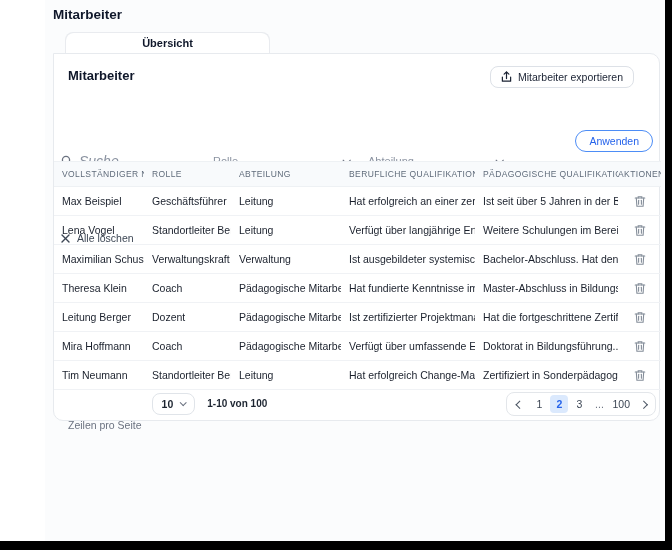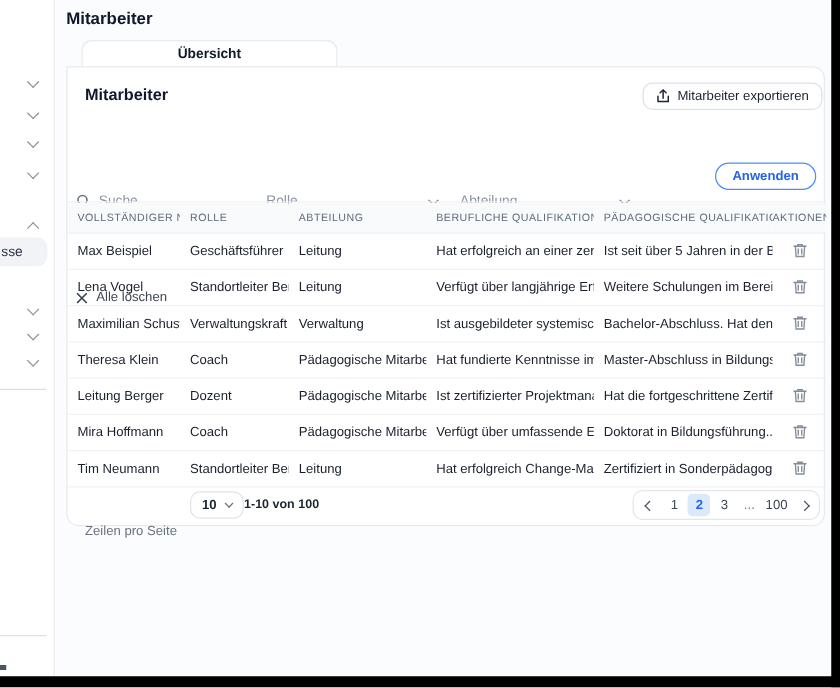--- a/index.html
+++ b/index.html
@@ -22,77 +22,59 @@
   
   .main { position:absolute; left:45px; top:0; width:620px; height:541px; background:#fbfcfd; }
   .page-title { position:absolute; left:8px; top:7px; font-size:13.5px; font-weight:700; color:#0f172a; }
 
   .tabs { position:absolute; left:20px; top:32px; width:205px; height:21px; display:flex; background:#eef0f3; border:1px solid #e9ebef; border-bottom:none; border-radius:8px 8px 0 0; overflow:hidden; }
   .tab { flex:1; display:flex; align-items:center; justify-content:center; font-size:11px; color:#8b93a1; cursor:pointer;text-align:center; }
   .tab.active { background:#ffffff; color:#0f172a; font-weight:700; border-radius:8px 8px 0 0; }
 
   .card { position:absolute; left:8px; top:53px; width:607px; height:368px; background:#ffffff; border:1px solid #e7eaee; border-radius:0 10px 10px 10px; }
   .card-title { position:absolute; left:14px; top:14px; font-size:13px; font-weight:700; color:#0f172a; }
-  .export-btn { position:absolute; right:1px; top:12px; height:22px; display:flex; align-items:center; gap:6px; background:#fff; border:1px solid #dde1e7; border-radius:8px; padding:0 10px; font-size:10.5px; color:#1a2233; font-family:inherit; cursor:pointer;margin-left:20px; }
+  .export-btn { position:absolute; right:25px; top:12px; height:22px; display:flex; align-items:center; gap:6px; background:#fff; border:1px solid #dde1e7; border-radius:8px; padding:0 10px; font-size:10.5px; color:#1a2233; font-family:inherit; cursor:pointer;margin-left:20px; }
 
   .field { position:absolute; top:94px; height:26px; border-bottom:1px solid #d9dde2; display:flex; align-items:center; gap:6px; font-size:11px; color:#8b93a1; }
-  .field input { border:none; outline:none; background:transparent; font-size:11px; font-family:inherit; color:#1a2233; width:100%; }
+  .field input { border:none; outline:none; background:transparent; font-size:14px; font-family:inherit; color:#1a2233; width:100%;font-style:italic; }
   .field input::placeholder { color:#8b93a1; }
   .field .sel-chev { margin-left:auto; margin-right:4px; width:6px; height:6px; border-right:1.4px solid #6b7280; border-bottom:1.4px solid #6b7280; transform:rotate(45deg) translateY(-1px); }
   .f-search { left:7px;  width:140px; }
   .f-role   { left:159px; width:140px; cursor:pointer; }
   .f-dept   { left:314px; width:138px; cursor:pointer; }
 
   .clear-all { position:absolute; left:7px; top:133px; display:flex; align-items:center; gap:7px; font-size:10.5px; color:#3c4654; cursor:pointer;margin-top:45px; }
-  .apply-btn { position:absolute; right:6px; top:76px; height:22px; padding:0 13px; background:#fff; border:1.3px solid var(--accent-border); border-radius:13px; color:var(--accent); font-size:10.5px; font-weight:700; font-family:inherit; cursor:pointer; }
+  .apply-btn { position:absolute; right:6px; top:76px; height:22px; padding:0 13px; background:#fff; border:1.3px solid var(--accent-border); border-radius:13px; color:var(--accent); font-size:10.5px; font-weight:400; font-family:inherit; cursor:pointer; }
 
   table.grid { position:absolute; left:0; top:107px; width:607px; border-collapse:collapse; table-layout:fixed; }
   .grid col:nth-child(1){width:90px;} .grid col:nth-child(2){width:87px;} .grid col:nth-child(3){width:110px;}
   .grid col:nth-child(4){width:134px;} .grid col:nth-child(5){width:143px;} .grid col:nth-child(6){width:43px;}
   .grid thead th { height:25px; background:#f8fafc; border-top:1px solid #eef1f4; border-bottom:1px solid #eef1f4; font-size:8.5px; font-weight:500; letter-spacing:0.4px; color:#5f6b7a; text-align:left; padding:0 2px 0 8px; white-space:nowrap; overflow:hidden; }
   .grid tbody td { height:29px; border-bottom:1px solid #f0f2f5; font-size:10.5px; color:#1a202c; padding:0 4px 0 8px; white-space:nowrap; overflow:hidden; }
   .grid td.c-action, .grid th.c-action { text-align:center; padding:0; }
   .trash-btn { background:none; border:none; cursor:pointer; padding:2px; line-height:0; }
 
   .pagebar { position:absolute; left:0; bottom:0; width:607px; height:33px; display:flex; align-items:center; padding:0 5px 0 14px; }
   .pp-label { font-size:10.5px; color:#6b7280;margin-top:42px; }
   .pp-select { margin-left:10px; display:flex; align-items:center; gap:7px; border:1px solid #e0e4e9; border-radius:8px; padding:4px 9px; font-size:10.5px; font-weight:600; color:#1c2430; cursor:pointer; background:#fff; }
   .pp-select .sel-chev { width:5px; height:5px; border-right:1.3px solid #6b7280; border-bottom:1.3px solid #6b7280; transform:rotate(45deg) translateY(-1px); }
-  .pp-range { font-size:10px; font-weight:600; color:#1c2430; }
+  .pp-range { margin-left:12px; font-size:10px; font-weight:600; color:#1c2430; }
   .pager { margin-left:auto; display:flex; align-items:center; gap:2px; border:1px solid #e3e6ea; border-radius:8px; padding:2px 3px; background:#fff; }
   .pg-btn { min-width:18px; height:18px; display:flex; align-items:center; justify-content:center; font-size:10.5px; color:#3c4654; border-radius:4px; cursor:pointer; padding:0 2px; }
   .pg-btn.active { background:var(--accent-soft); color:var(--accent); font-weight:600; }
   .pg-btn.ellipsis { cursor:default; color:#6b7280; }
   .pg-chev { width:6px; height:6px; border-right:1.4px solid #4b5563; border-bottom:1.4px solid #4b5563; }
   .pg-chev.left  { transform:rotate(135deg) translateY(-1px); }
   .pg-chev.right { transform:rotate(-45deg) translateY(1px); }
 </style>
 </head>
 <body>
 
 <div class="screen">
 
-  <aside class="sidebar">
-    <div id="sidebar-chevrons">
-        <div class="chev down" style="top: 62px;"></div>
-        <div class="chev down" style="top: 87px;"></div>
-        <div class="chev down" style="top: 110px;"></div>
-        <div class="chev down" style="top: 135px;"></div>
-        <div class="chev up" style="top: 179px;"></div>
-        <div class="chev down" style="top: 244px;"></div>
-        <div class="chev down" style="top: 264px;"></div>
-        <div class="chev down" style="top: 285px;"></div>
-      </div>
-    <div class="side-pill">
-      <span>sse</span>
-    </div>
-    <div class="side-sep" style="top:311px"></div>
-    <div class="side-sep" style="top:508px"></div>
-    <div class="side-frag"></div>
-  </aside>
 
   <main class="main">
     <h1 class="page-title">Mitarbeiter</h1>
 
     <div class="tabs">
       <div class="tab active">Übersicht</div>
     </div>
 
     <section class="card">
       <h2 class="card-title">Mitarbeiter</h2>

